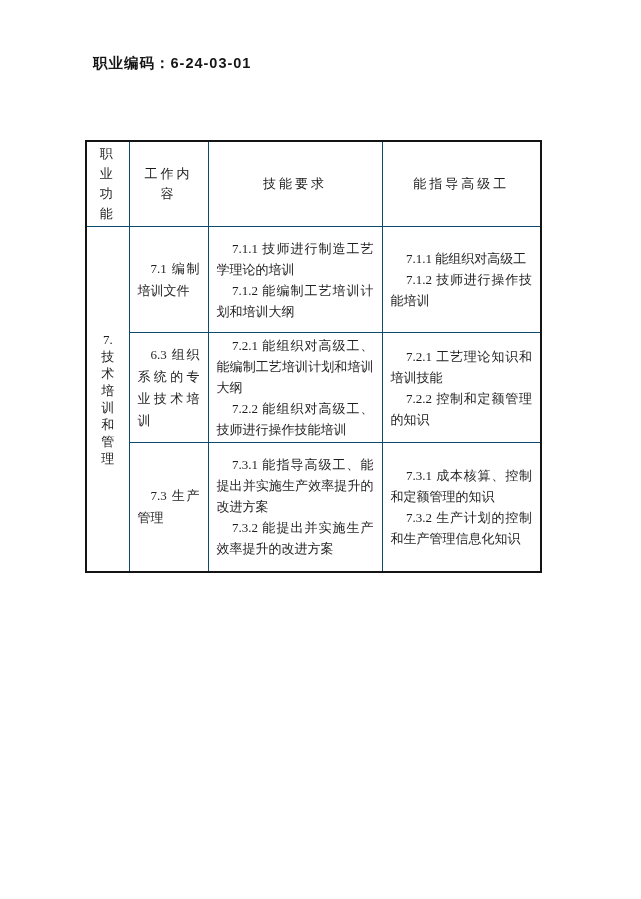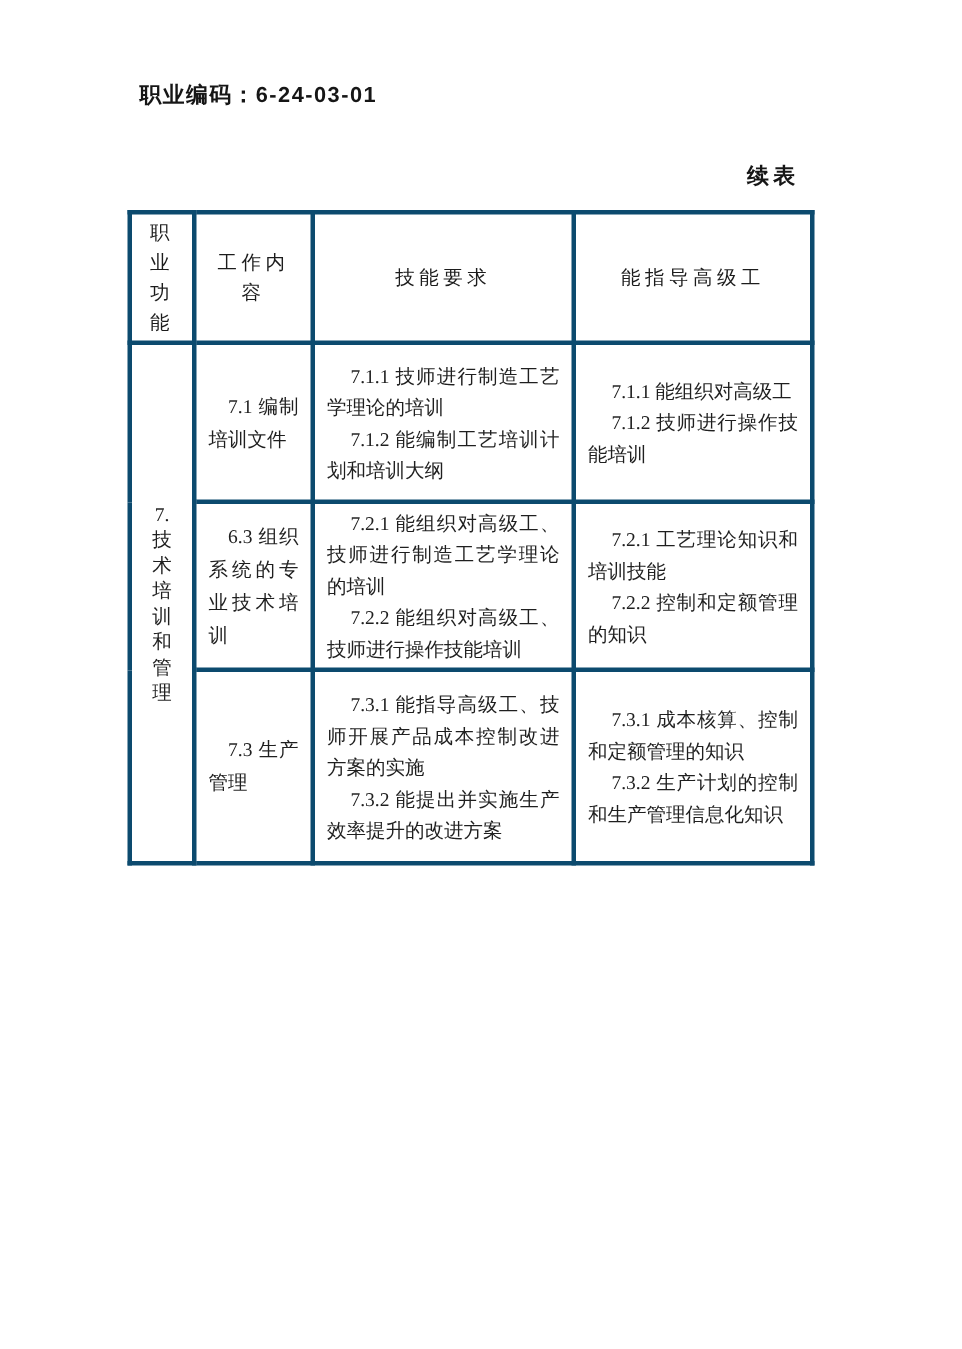--- a/index.html
+++ b/index.html
@@ -37,21 +37,21 @@
   }
   table.std {
     position: absolute;
     left: 85px; top: 140px;
     width: 455px;
     border-collapse: collapse;
     table-layout: fixed;
     border: 2.5px solid #141414;
   }
   table.std th, table.std td {
-    border: 3px solid #0c4a6e;
+    border: 1px solid #0c4a6e;
     vertical-align: middle;
     font-size: 13px;
     font-weight: normal;
     padding: 2px 8px;
     overflow: hidden;
   }
   tr.row-head    { height: 53px;  }
   tr.row-first   { height: 106px; }
   tr.row-second  { height: 109px; }
   tr.row-third   { height: 129px; }
@@ -91,21 +91,20 @@
     font-family: Liberation Serif, serif;
   }
 </style>
 </head>
 <body>
 
 <div class="page">
 
   <div class="code-line">职业编码：6-24-03-01</div>
 
-  <div class="continued">续表</div>
 
   <table class="std">
     <colgroup>
       <col style="width:43px">
       <col style="width:79px">
       <col style="width:174px">
       <col style="width:159px">
     </colgroup>
     <tbody>
       <tr class="row-head">
@@ -132,33 +131,33 @@
         </td>
         <td class="paras">
           <p>7.1.1 能组织对高级工</p>
           <p>7.1.2 技师进行操作技能培训</p>
         </td>
       </tr>
 
       <tr class="row-second">
         <td class="work">6.3 组织系统的专业技术培训</td>
         <td class="paras">
-          <p>7.2.1 能组织对高级工、技师进行制造工艺学理论的培训</p>
+          <p>7.2.1 能组织对高级工、能编制工艺培训计划和培训大纲</p>
           <p>7.2.2 能组织对高级工、技师进行操作技能培训</p>
         </td>
         <td class="paras">
           <p>7.2.1 工艺理论知识和培训技能</p>
           <p>7.2.2 控制和定额管理的知识</p>
         </td>
       </tr>
 
       <tr class="row-third">
         <td class="work">7.3 生产管理</td>
         <td class="paras">
-          <p>7.3.1 能指导高级工、技师开展产品成本控制改进方案的实施</p>
+          <p>7.3.1 能指导高级工、能提出并实施生产效率提升的改进方案</p>
           <p>7.3.2 能提出并实施生产效率提升的改进方案</p>
         </td>
         <td class="paras">
           <p>7.3.1 成本核算、控制和定额管理的知识</p>
           <p>7.3.2 生产计划的控制和生产管理信息化知识</p>
         </td>
       </tr>
     </tbody>
   </table>
 

